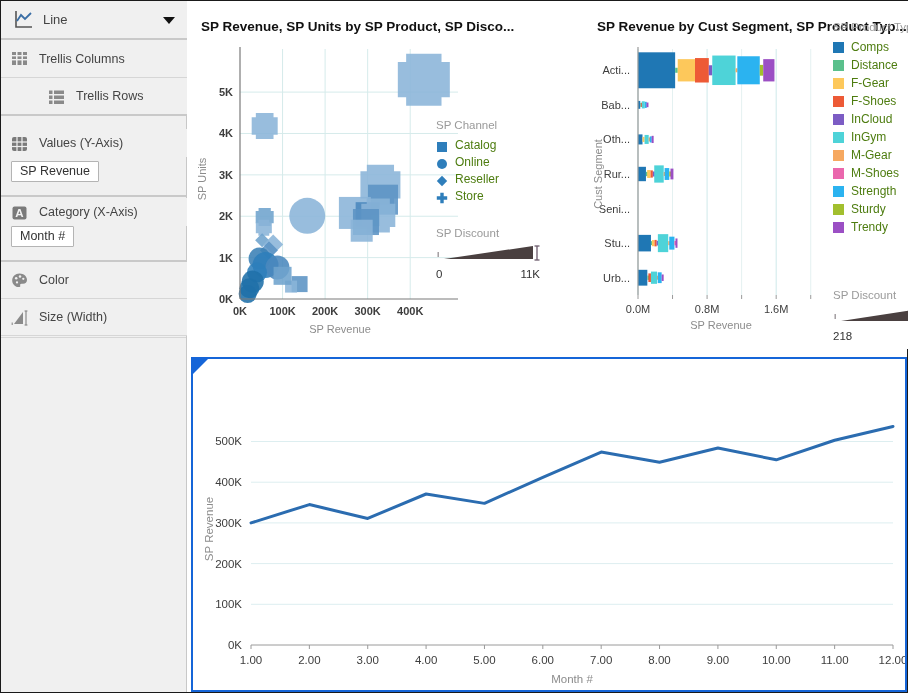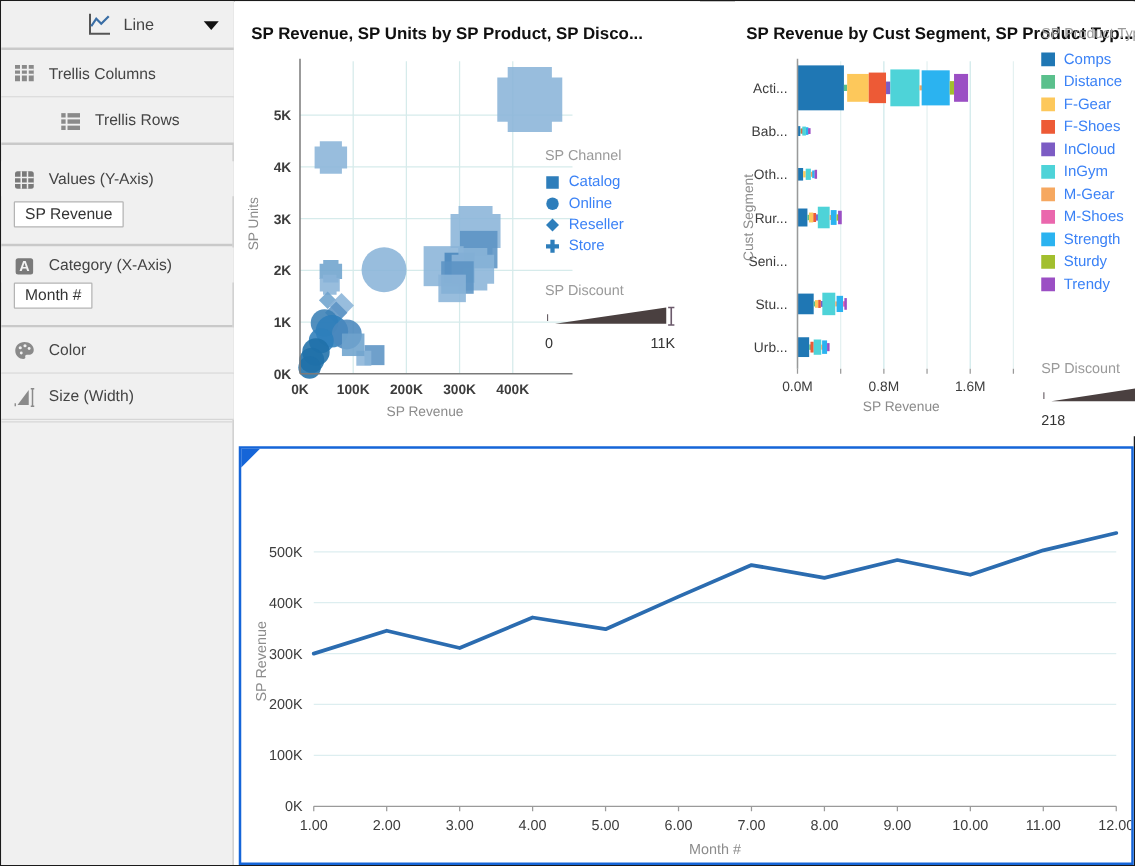--- a/index.html
+++ b/index.html
@@ -40,21 +40,21 @@
 
   
   .panel{position:absolute;box-sizing:border-box;background:#fff;}
   .panel-title{
     font-size:13.5px;font-weight:bold;color:#111;
     white-space:nowrap;overflow:hidden;
   }
   .tick{font-size:11px;fill:#3d3d3d;}
   .legend-head{font-size:11.5px;color:#9a9a9a;margin-bottom:5px;white-space:nowrap;}
   .legend-row{display:flex;align-items:center;gap:7px;height:17px;}
-  .legend-txt{font-size:12px;color:#3b82f6;white-space:nowrap;}
+  .legend-txt{font-size:12px;color:#4d7c0f;white-space:nowrap;}
   .sw-sq{width:11px;height:11px;flex:0 0 11px;}
   .sw-ico{width:12px;height:12px;flex:0 0 12px;position:relative;}
 
   .disc-wrap{position:relative;}
   .disc-head{font-size:11.5px;color:#9a9a9a;margin-bottom:4px;white-space:nowrap;}
   .disc-lbls{display:flex;justify-content:space-between;font-size:11.5px;color:#333;margin-top:1px;}
 
   
   #bottom-panel{
     position:absolute;left:190px;top:356px;width:716px;height:335px;
@@ -69,21 +69,21 @@
     font-size:14px;font-weight:bold;color:#1565d8;white-space:nowrap;
   }
 </style>
 </head>
 <body>
 
 <div id="app">
 
   <div id="sidebar">
 
-    <div class="shelf thick" style="left:0;top:0;height:39px;width:186px;position:absolute;padding-left:12px;justify-content:center;">
+    <div class="shelf thick" style="left:0;top:0;height:39px;width:186px;position:absolute;padding-left:12px;">
       <span class="shelf-ico">
         <svg width="21" height="21" viewBox="0 0 21 21">
           <path d="M3 2 L3 18 L19 18" stroke="#555" stroke-width="1.6" fill="none"></path>
           <path d="M4 12 L8 6 L12 10 L18 4" stroke="#3a6ea5" stroke-width="1.8" fill="none"></path>
         </svg>
       </span>
       <span class="shelf-lbl" style="font-size:13px;">Line</span>
       <span class="caret"></span>
     </div>
 

